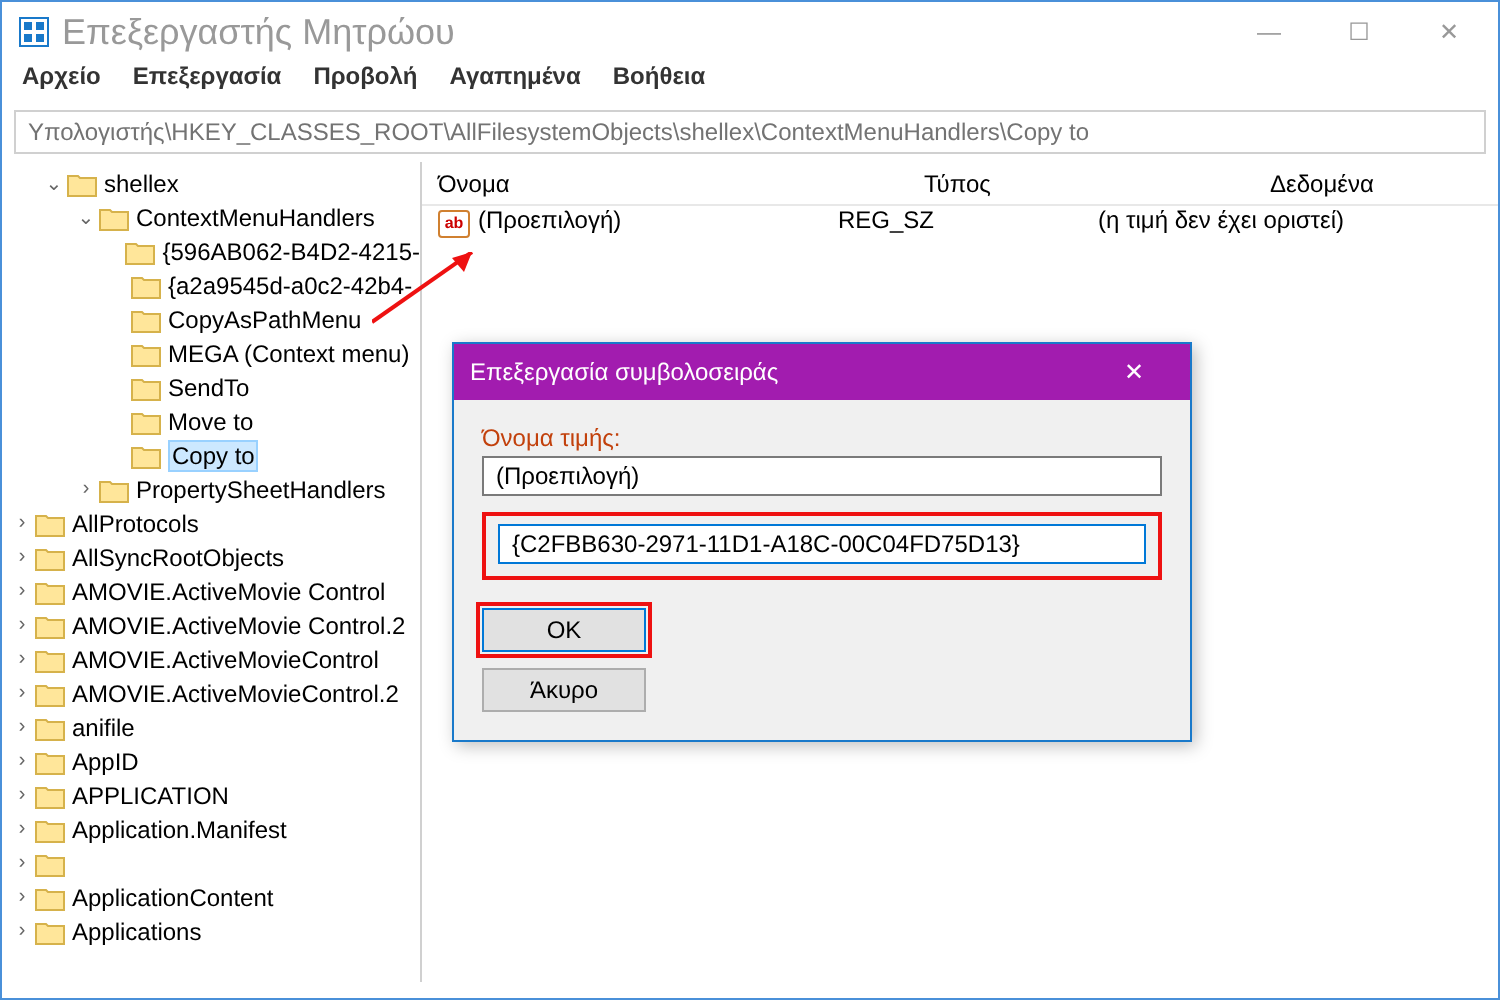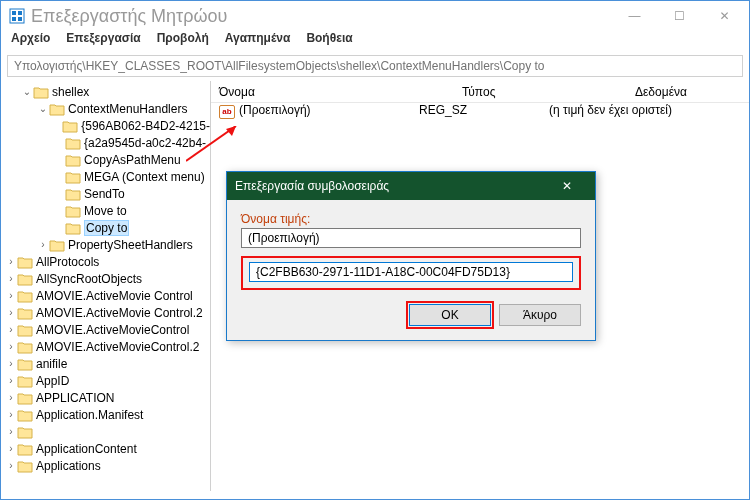--- a/index.html
+++ b/index.html
@@ -27,29 +27,29 @@
   .list-header { display: flex; border-bottom: 1px solid #e8e8e8; height: 22px; align-items: center; gap: 43px; }
   .list-header div { padding: 0 8px; color: #000; }
   .col1 { width: 200px; }
   .col2 { width: 130px; }
   .col3 { flex: 1; }
   .list-row { display: flex; height: 18px; align-items: flex-start; }
   .list-row div { padding: 0 8px; }
   .ab-icon { display: inline-flex; width: 16px; height: 14px; border: 1px solid #d08030; border-radius: 2px; align-items: center; justify-content: center; color: #c00; font-size: 8px; font-weight: bold; margin-right: 4px; }
   .arrow { position: absolute; left: 185px; top: 125px; pointer-events: none; }
   .dialog { position: absolute; left: 225px; top: 170px; width: 370px; background: #f0f0f0; border: 1px solid #1979ca; box-shadow: 2px 2px 8px rgba(0,0,0,0.25); }
-  .dlg-title { background: #14532d; color: #fff; height: 28px; display: flex; align-items: center; padding: 0 8px; }
+  .dlg-title { background: #a21caf; color: #fff; height: 28px; display: flex; align-items: center; padding: 0 8px; }
   .dlg-title span { flex: 1; }
   .dlg-close { width: 40px; height: 28px; display: flex; align-items: center; justify-content: center; color: #fff; }
   .dlg-body { padding: 12px 14px 14px; }
   .dlg-label { margin-bottom: 2px; color: #c2410c; }
   .dlg-input { width: 100%; border: 1px solid #7a7a7a; background: #fff; padding: 2px 6px; font-size: 12px; height: 20px; }
   .dlg-input[readonly] { background: #fff; color: #000; }
   .dlg-sec2 { border: 2px solid #e11; padding: 4px 6px 6px; margin-top: 8px; }
-  .dlg-btns { display: flex; justify-content: flex-end; gap: 8px; margin-top: 14px; }
+  .dlg-btns { display: flex; justify-content: flex-end; gap: 8px; margin-top: 14px; flex-direction: column; }
   .dlg-btn { width: 82px; height: 22px; background: #e1e1e1; border: 1px solid #adadad; }
   .dlg-btn.ok { outline: 2px solid #e11; outline-offset: 1px; border: 1px solid #0078d7; }
   svg { display: block; }
 </style>
 </head>
 <body>
 
 <div class="titlebar">
   <span class="app-icon">
     <svg width="16" height="16">

